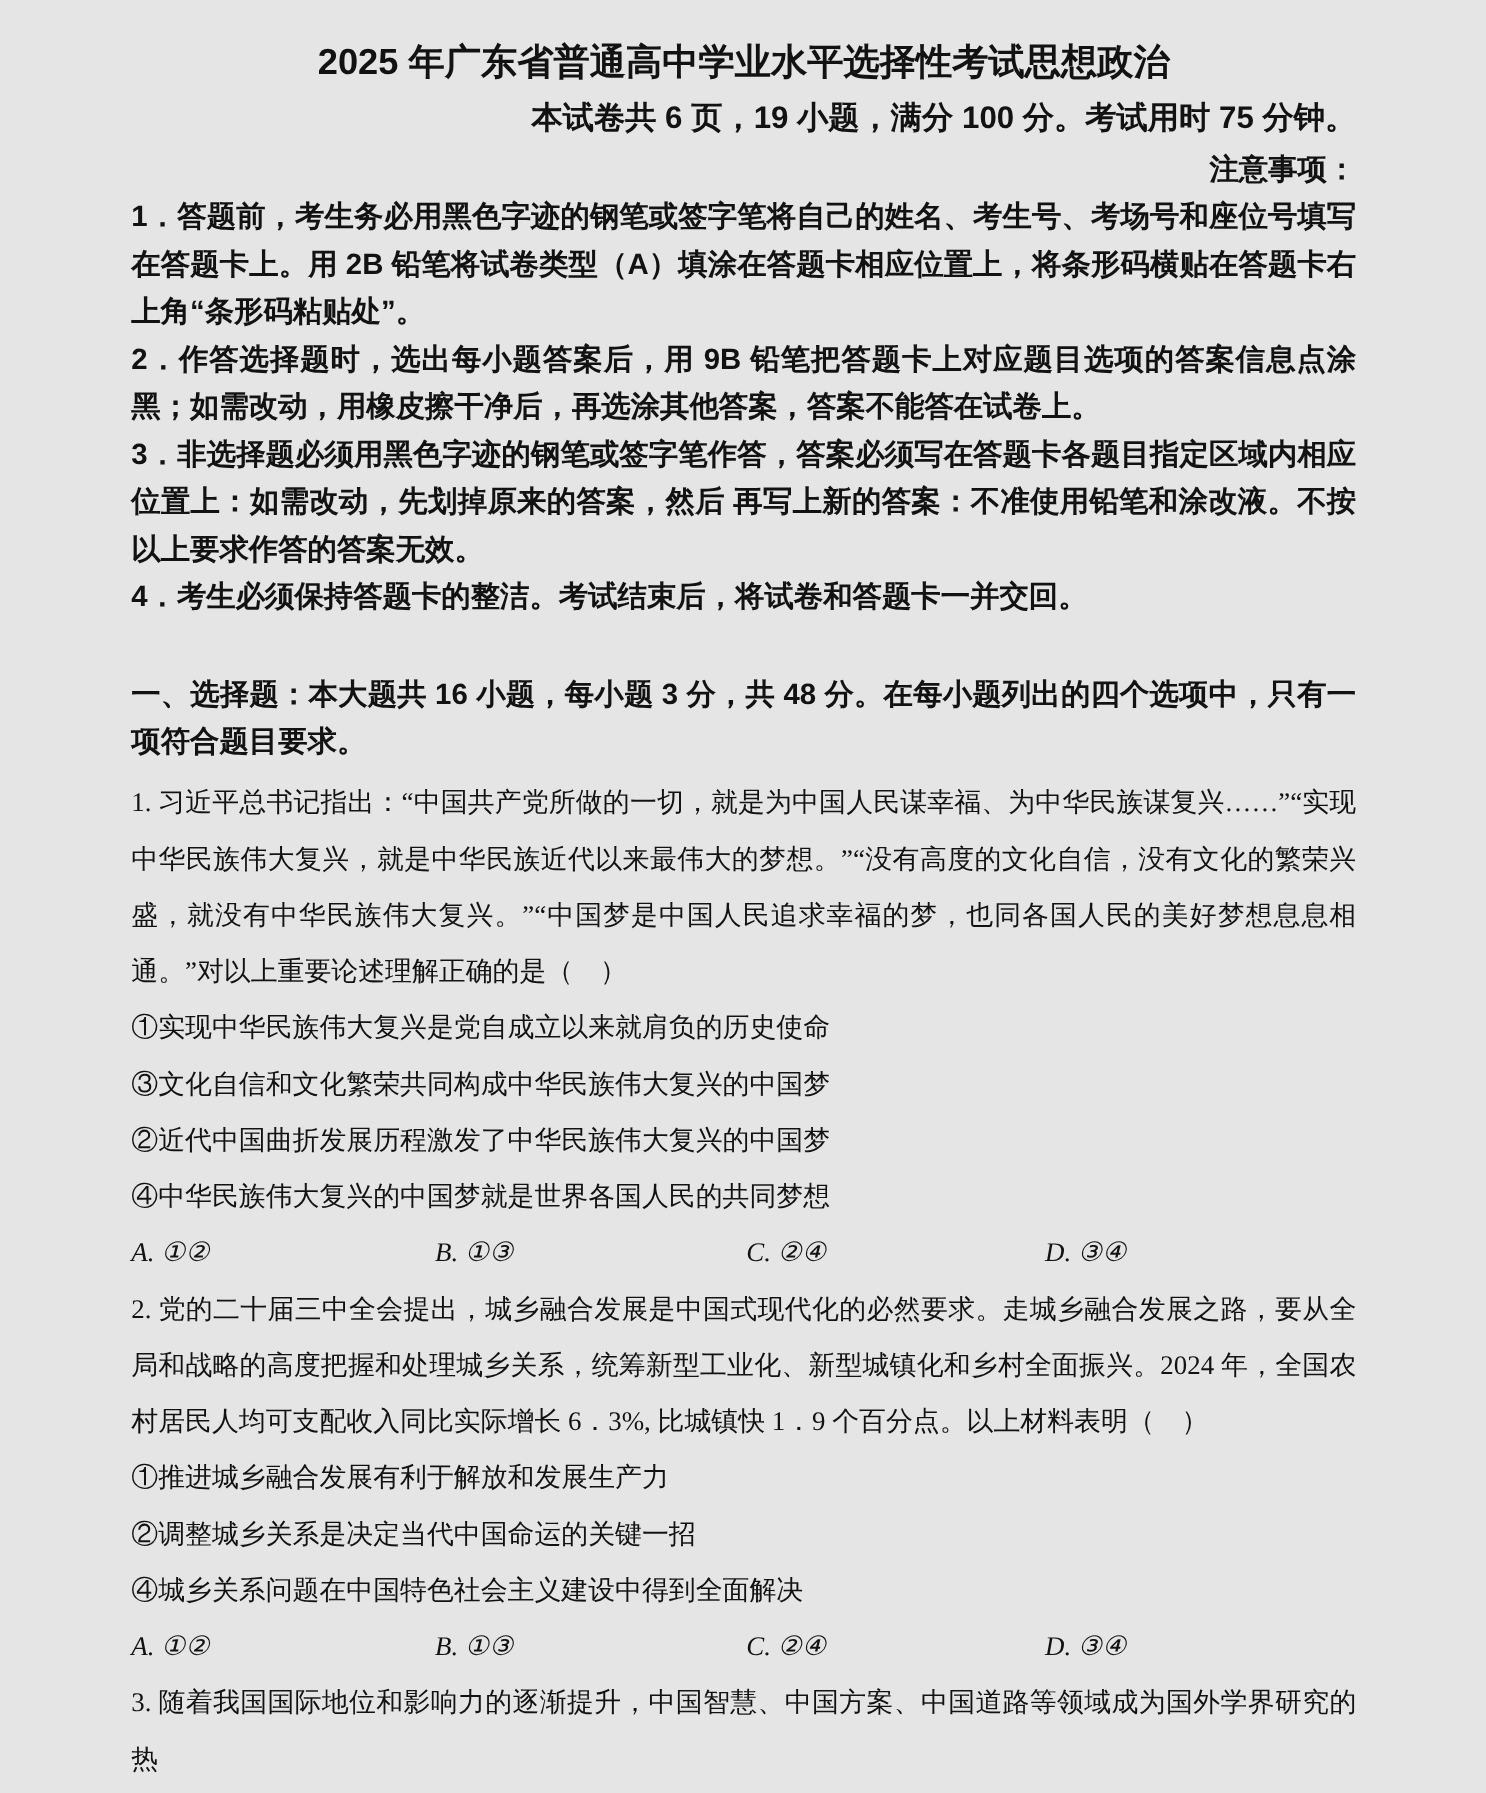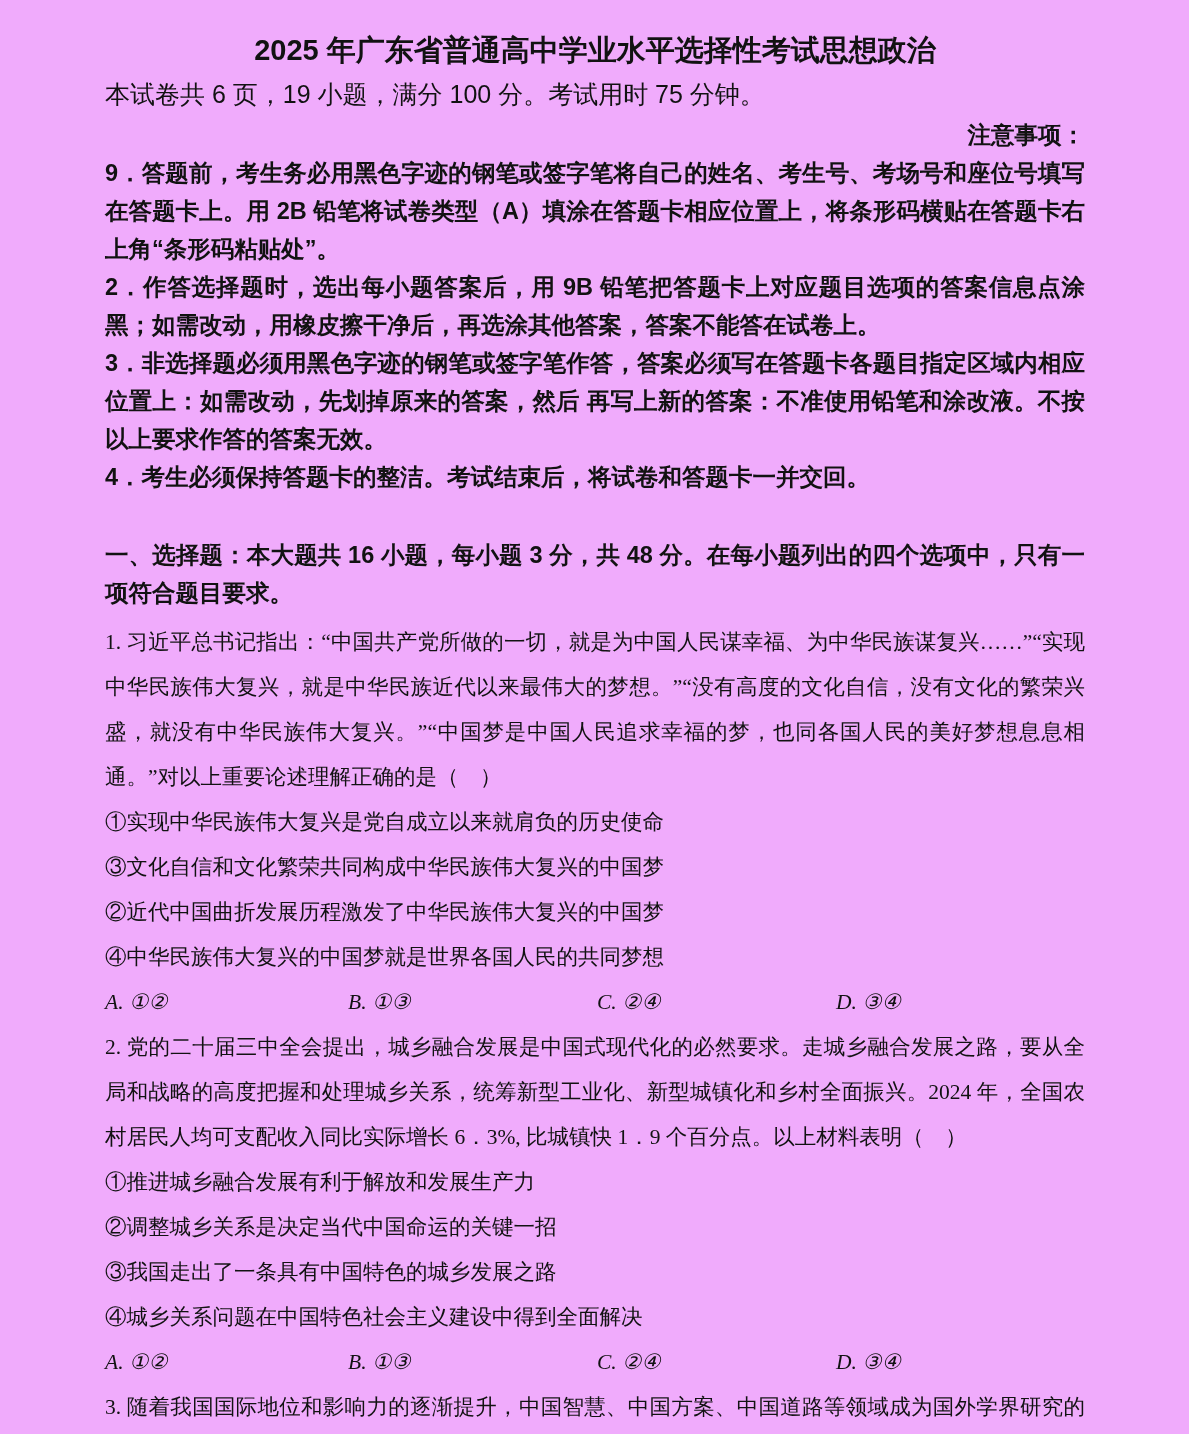--- a/index.html
+++ b/index.html
@@ -2,42 +2,42 @@
 <html><head>
 <meta charset="utf-8">
 <style>
   * { box-sizing: border-box; }
   html, body { margin: 0; padding: 0; background: #ffffff; }
   .page {
     position: relative;
     width: 1189px;
     height: 1434px;
     margin: 0 auto;
-    background: #f0abfc;
+    background: #e5e5e5;
     color: #121212;
     overflow: hidden;
   }
   .content {
     padding: 30px 104px 0 105px; 
   }
   
   .title {
     font-family: "Liberation Sans", sans-serif;
     font-weight: 700;
     font-size: 29px;
     line-height: 40px;
     text-align: center;
     margin: 0;
   }
   .subtitle {
     font-family: "Liberation Sans", sans-serif;
-    font-weight: 400;
+    font-weight: 700;
     font-size: 25px;
     line-height: 40px;
-    text-align: left;
+    text-align: right;
     margin: 4px 0 2px 0;
   }
   
   .notice-area {
     font-family: "Liberation Sans", sans-serif;
     font-weight: 700;
     font-size: 23.5px;
     line-height: 38px;
   }
   .notice-heading { text-align: right; }
@@ -74,21 +74,21 @@
 <body>
 
 <div class="page">
   <div class="content">
 
     <h1 class="title">2025 年广东省普通高中学业水平选择性考试思想政治</h1>
     <div class="subtitle">本试卷共 6 页，19 小题，满分 100 分。考试用时 75 分钟。</div>
 
     <div class="notice-area">
       <div class="notice-heading">注意事项：</div>
-      <div class="notice-item">9．答题前，考生务必用黑色字迹的钢笔或签字笔将自己的姓名、考生号、考场号和座位号填写在答题卡上。用 2B 铅笔将试卷类型（A）填涂在答题卡相应位置上，将条形码横贴在答题卡右上角“条形码粘贴处”。</div>
+      <div class="notice-item">1．答题前，考生务必用黑色字迹的钢笔或签字笔将自己的姓名、考生号、考场号和座位号填写在答题卡上。用 2B 铅笔将试卷类型（A）填涂在答题卡相应位置上，将条形码横贴在答题卡右上角“条形码粘贴处”。</div>
       <div class="notice-item">2．作答选择题时，选出每小题答案后，用 9B 铅笔把答题卡上对应题目选项的答案信息点涂黑；如需改动，用橡皮擦干净后，再选涂其他答案，答案不能答在试卷上。</div>
       <div class="notice-item">3．非选择题必须用黑色字迹的钢笔或签字笔作答，答案必须写在答题卡各题目指定区域内相应位置上：如需改动，先划掉原来的答案，然后 再写上新的答案：不准使用铅笔和涂改液。不按以上要求作答的答案无效。</div>
       <div class="notice-item">4．考生必须保持答题卡的整洁。考试结束后，将试卷和答题卡一并交回。</div>
       <div class="section-heading">一、选择题：本大题共 16 小题，每小题 3 分，共 48 分。在每小题列出的四个选项中，只有一项符合题目要求。</div>
     </div>
 
     <div class="questions">
 
       <div class="question">
         <div class="q-stem">1. 习近平总书记指出：“中国共产党所做的一切，就是为中国人民谋幸福、为中华民族谋复兴……”“实现中华民族伟大复兴，就是中华民族近代以来最伟大的梦想。”“没有高度的文化自信，没有文化的繁荣兴盛，就没有中华民族伟大复兴。”“中国梦是中国人民追求幸福的梦，也同各国人民的美好梦想息息相通。”对以上重要论述理解正确的是（　）</div>
@@ -101,21 +101,20 @@
           <span class="q-option">B. ①③</span>
           <span class="q-option">C. ②④</span>
           <span class="q-option">D. ③④</span>
         </div>
       </div>
 
       <div class="question">
         <div class="q-stem">2. 党的二十届三中全会提出，城乡融合发展是中国式现代化的必然要求。走城乡融合发展之路，要从全局和战略的高度把握和处理城乡关系，统筹新型工业化、新型城镇化和乡村全面振兴。2024 年，全国农村居民人均可支配收入同比实际增长 6．3%, 比城镇快 1．9 个百分点。以上材料表明（　）</div>
         <div class="q-statement">①推进城乡融合发展有利于解放和发展生产力</div>
         <div class="q-statement">②调整城乡关系是决定当代中国命运的关键一招</div>
-        <div class="q-statement">③我国走出了一条具有中国特色的城乡发展之路</div>
         <div class="q-statement">④城乡关系问题在中国特色社会主义建设中得到全面解决</div>
         <div class="q-options">
           <span class="q-option">A. ①②</span>
           <span class="q-option">B. ①③</span>
           <span class="q-option">C. ②④</span>
           <span class="q-option">D. ③④</span>
         </div>
       </div>
 
       <div class="question">

